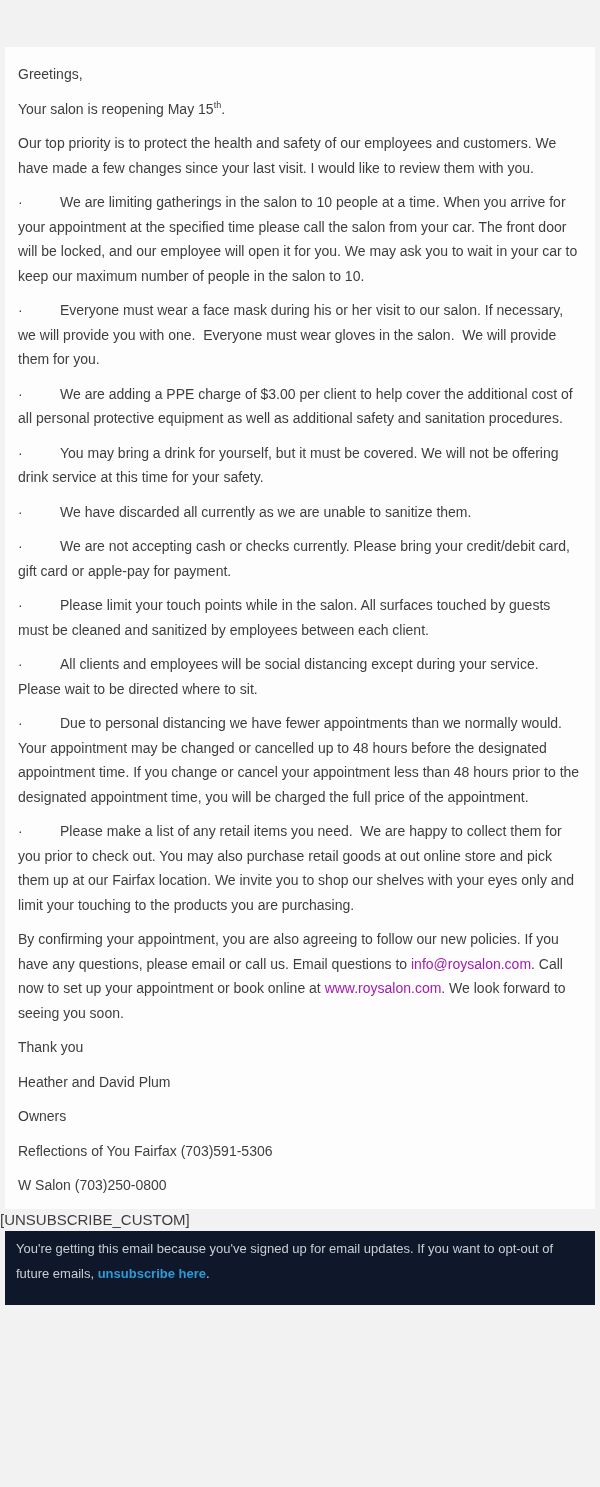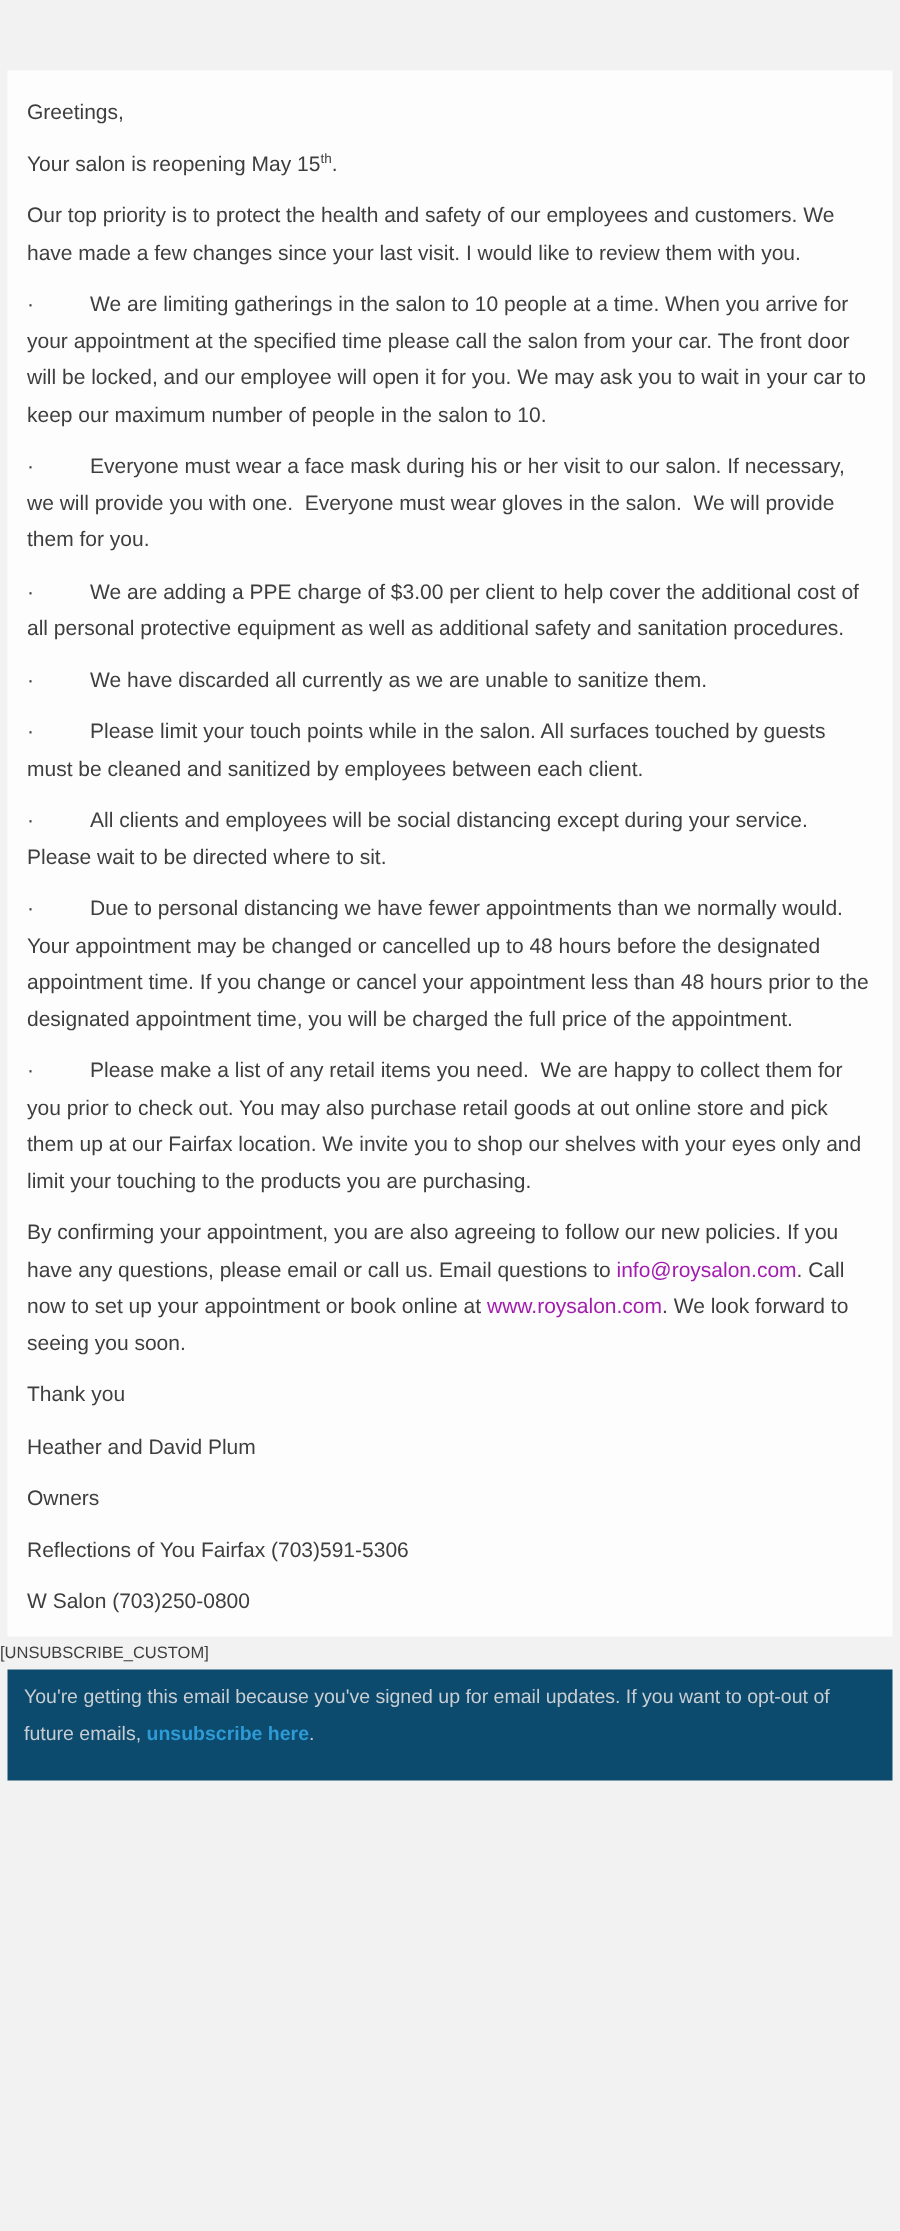--- a/index.html
+++ b/index.html
@@ -38,29 +38,29 @@
     font-weight: normal;
   }
   a.body-link {
     color: #a21caf;
     text-decoration: none;
     cursor: pointer;
   }
   .unsub-band {
     height: 22px;
     line-height: 22px;
-    font-size: 11px;
+    font-size: 15px;
     color: #3e3e3e;
     background: transparent;
     white-space: nowrap;
     overflow: visible;
   }
   .footer-card {
     margin: 0 5px;
-    background: #0c4a6e;
+    background: #0f172a;
     height: 74px;
     padding: 5px 12px 0 11px;
     font-size: 13px;
     line-height: 25px;
     color: #c8ced2;
   }
   a.unsub-link {
     color: #2d9bd6;
     font-weight: bold;
     text-decoration: none;
@@ -74,21 +74,23 @@
   <p>Greetings,</p>
 
   <p><span>Your salon is reopening May 15</span><sup>th</sup><span>.</span></p>
 
   <p>Our top priority is to protect the health and safety of our employees and customers. We have made a few changes since your last visit. I would like to review them with you.</p>
 
   <div id="bullet-list">
       <p class="bullet-para"><span class="bullet-marker">·</span><span>We are limiting gatherings in the salon to 10 people at a time. When you arrive for your appointment at the specified time please call the salon from your car. The front door will be locked, and our employee will open it for you. We may ask you to wait in your car to keep our maximum number of people in the salon to 10.</span></p>
       <p class="bullet-para"><span class="bullet-marker">·</span><span>Everyone must wear a face mask during his or her visit to our salon. If necessary, we will provide you with one.&nbsp; Everyone must wear gloves in the salon.&nbsp; We will provide them for you.</span></p>
       <p class="bullet-para"><span class="bullet-marker">·</span><span>We are adding a PPE charge of $3.00 per client to help cover the additional cost of all personal protective equipment as well as additional safety and sanitation procedures.</span></p>
+      <p class="bullet-para"><span class="bullet-marker">·</span><span>You may bring a drink for yourself, but it must be covered. We will not be offering drink service at this time for your safety.</span></p>
       <p class="bullet-para"><span class="bullet-marker">·</span><span>We have discarded all currently as we are unable to sanitize them.</span></p>
+      <p class="bullet-para"><span class="bullet-marker">·</span><span>We are not accepting cash or checks currently. Please bring your credit/debit card, gift card or apple-pay for payment.</span></p>
       <p class="bullet-para"><span class="bullet-marker">·</span><span>Please limit your touch points while in the salon. All surfaces touched by guests must be cleaned and sanitized by employees between each client.</span></p>
       <p class="bullet-para"><span class="bullet-marker">·</span><span>All clients and employees will be social distancing except during your service. Please wait to be directed where to sit.</span></p>
       <p class="bullet-para"><span class="bullet-marker">·</span><span>Due to personal distancing we have fewer appointments than we normally would. Your appointment may be changed or cancelled up to 48 hours before the designated appointment time. If you change or cancel your appointment less than 48 hours prior to the designated appointment time, you will be charged the full price of the appointment.</span></p>
       <p class="bullet-para"><span class="bullet-marker">·</span><span>Please make a list of any retail items you need.&nbsp; We are happy to collect them for you prior to check out. You may also purchase retail goods at out online store and pick them up at our Fairfax location. We invite you to shop our shelves with your eyes only and limit your touching to the products you are purchasing.</span></p>
     </div>
 
   <p><span>By confirming your appointment, you are also agreeing to follow our new policies. If you have any questions, please email or call us. Email questions to&nbsp;</span><a class="body-link">info@roysalon.com</a><span>. Call now to set up your appointment or book online at&nbsp;</span><a class="body-link">www.roysalon.com</a><span>. We look forward to seeing you soon.</span></p>
 
   <div id="signature-block">
       <p class="sig">Thank you</p>

